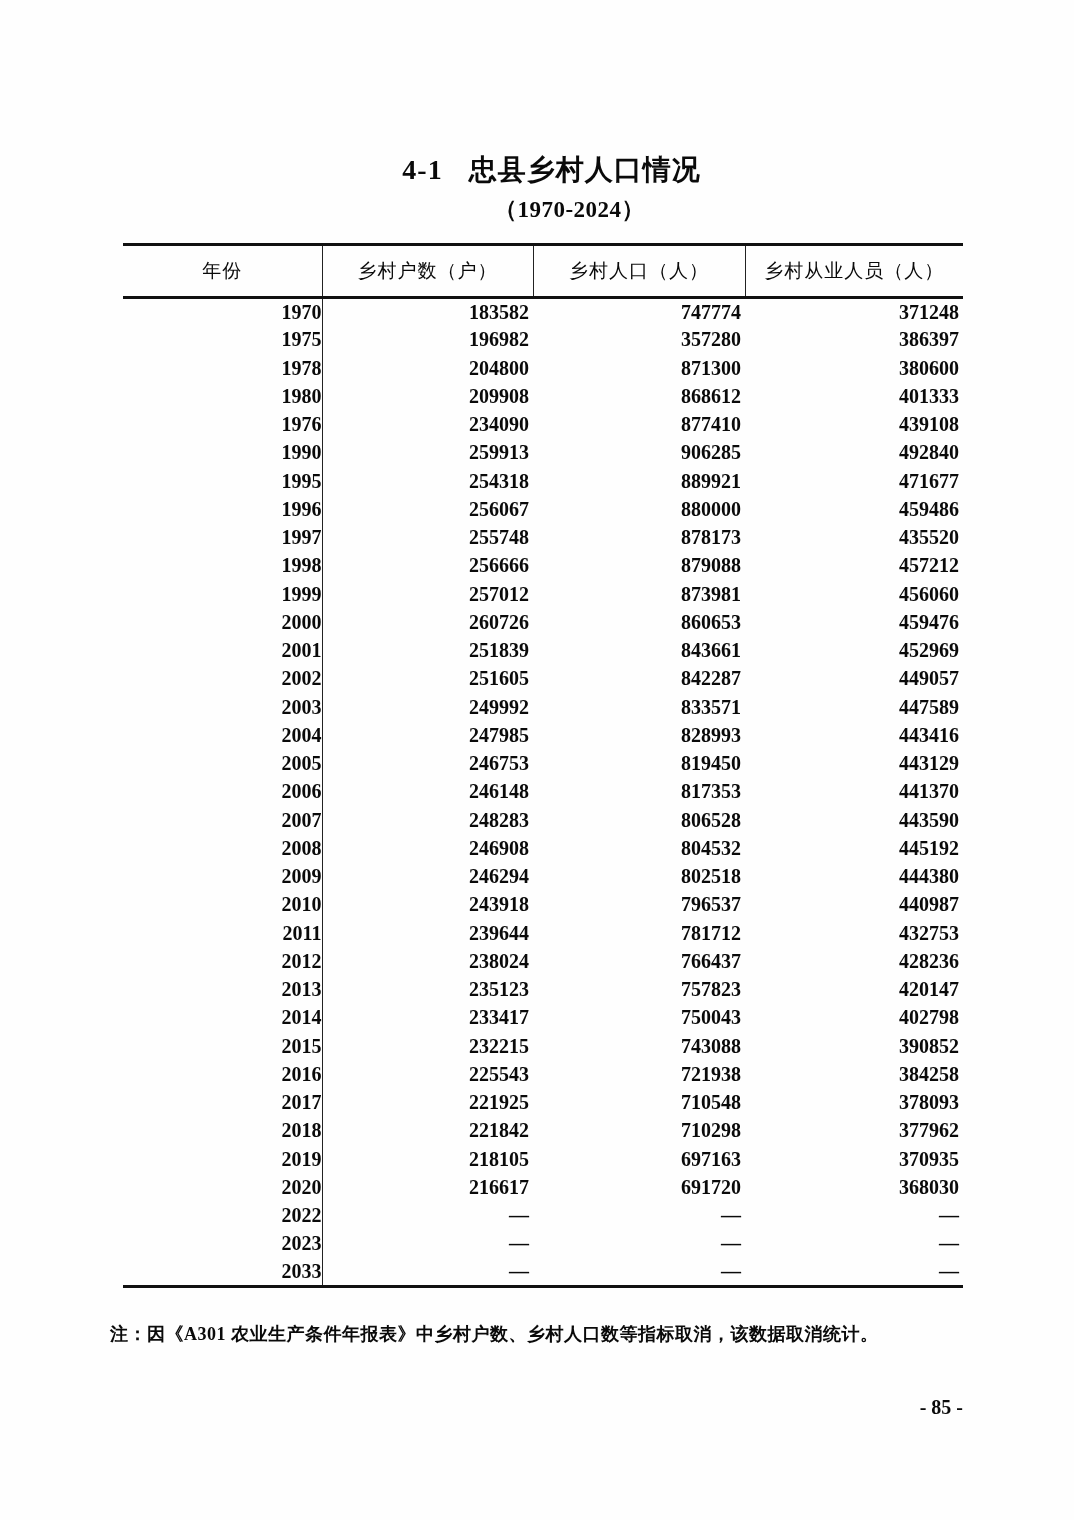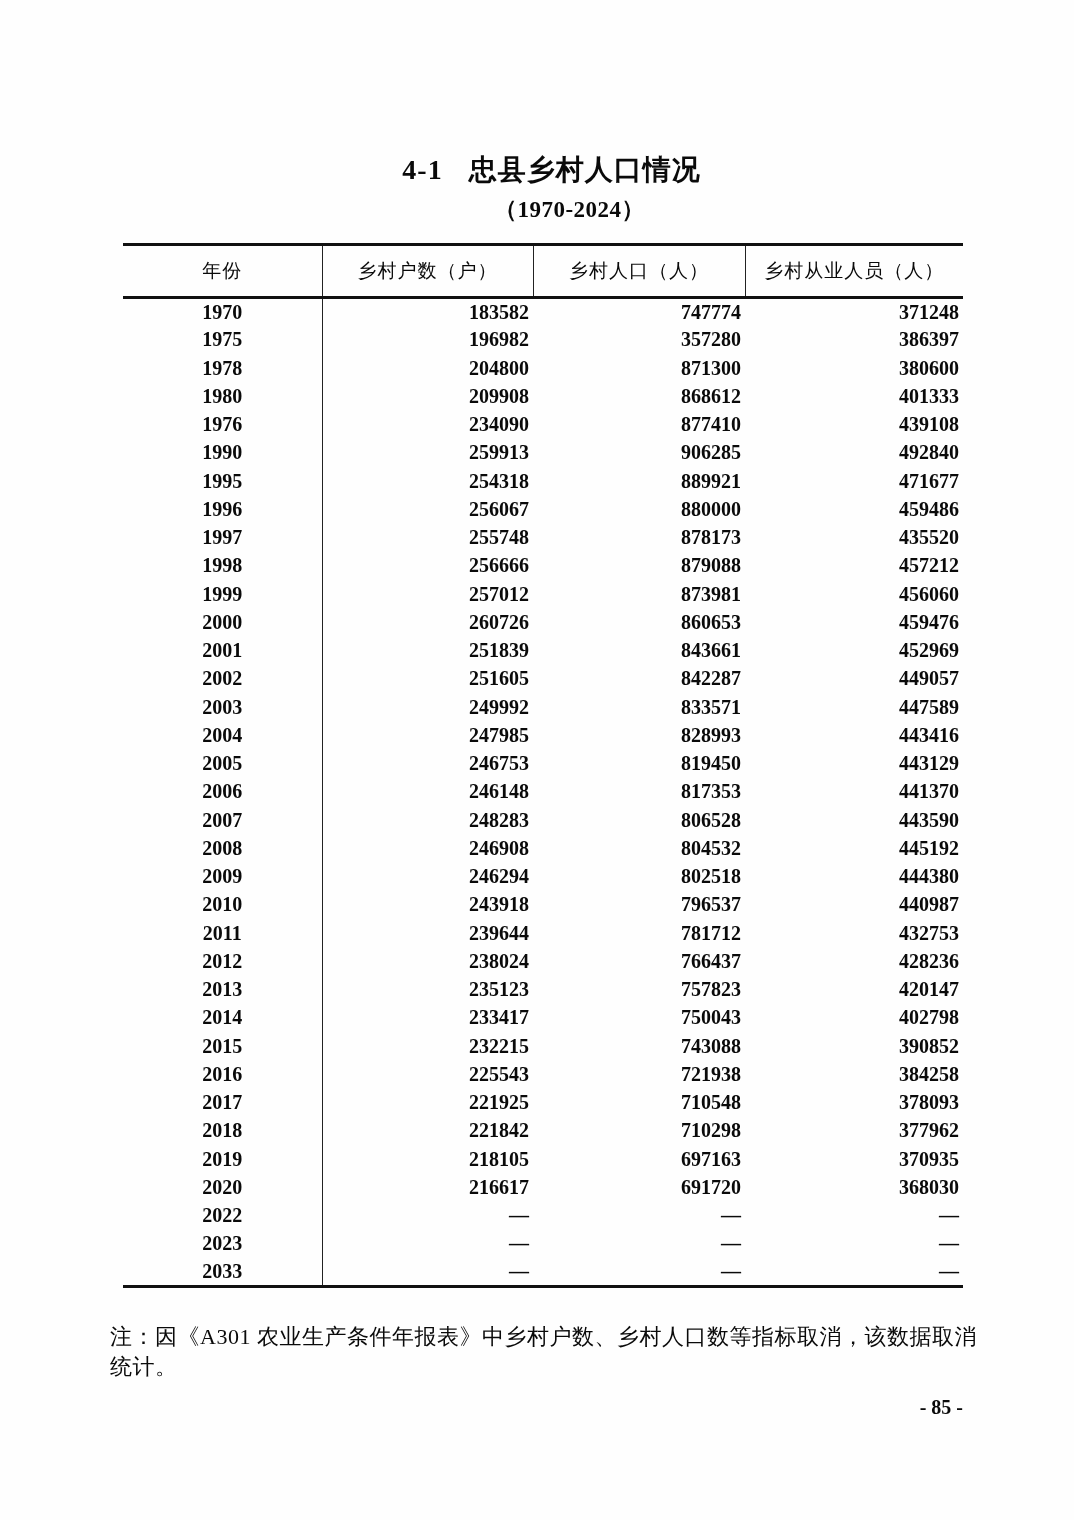--- a/index.html
+++ b/index.html
@@ -54,34 +54,34 @@
   }
   thead th.sep { border-left: 1px solid #222; }
   tbody td {
     height: 28.25px;
     font-size: 20px;
     font-weight: 700;
     vertical-align: middle;
     white-space: nowrap;
   }
   tbody td.year-cell {
-    text-align: center;
+    text-align: right;
     border-right: 1px solid #222;
   }
   tbody td.num-cell {
     text-align: right;
     padding-right: 4px;
   }
   tbody tr:last-child td { border-bottom: 3px solid #111; }
   .footnote {
     position: absolute;
     left: 110px; top: 1322px;
     width: 870px;
-    font-size: 22px;
-    font-weight: 400;
+    font-size: 18px;
+    font-weight: 700;
     letter-spacing: 0.5px;
   }
   .page-number {
     position: absolute;
     right: 111px; top: 1396px;
     font-size: 20px;
     font-weight: 700;
     text-align: left;
   }
 </style>

